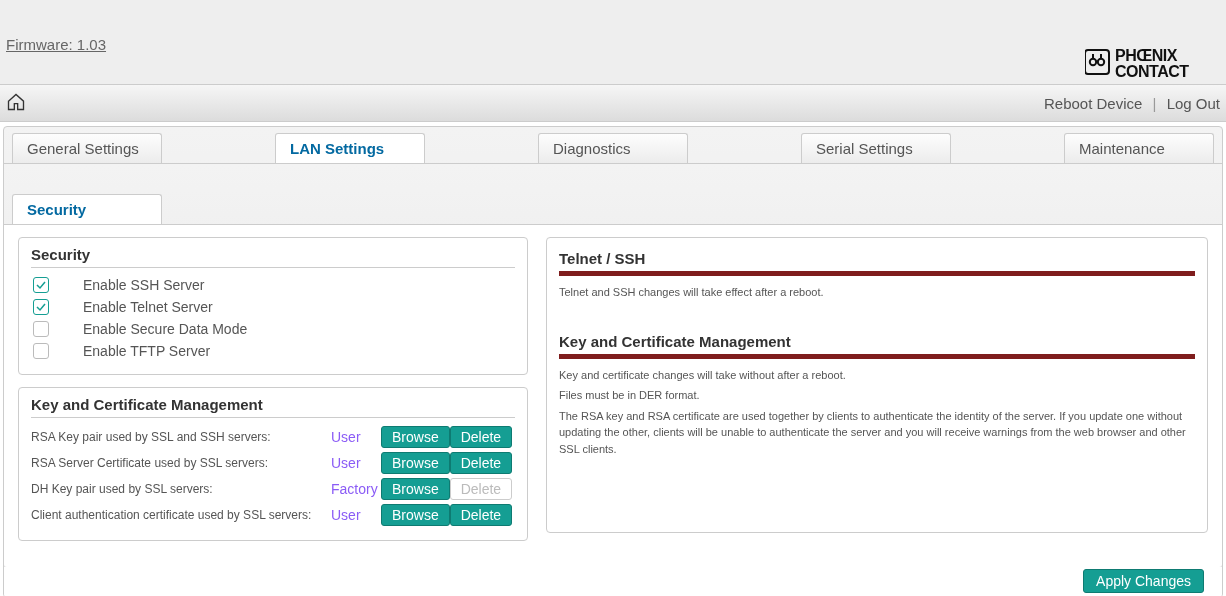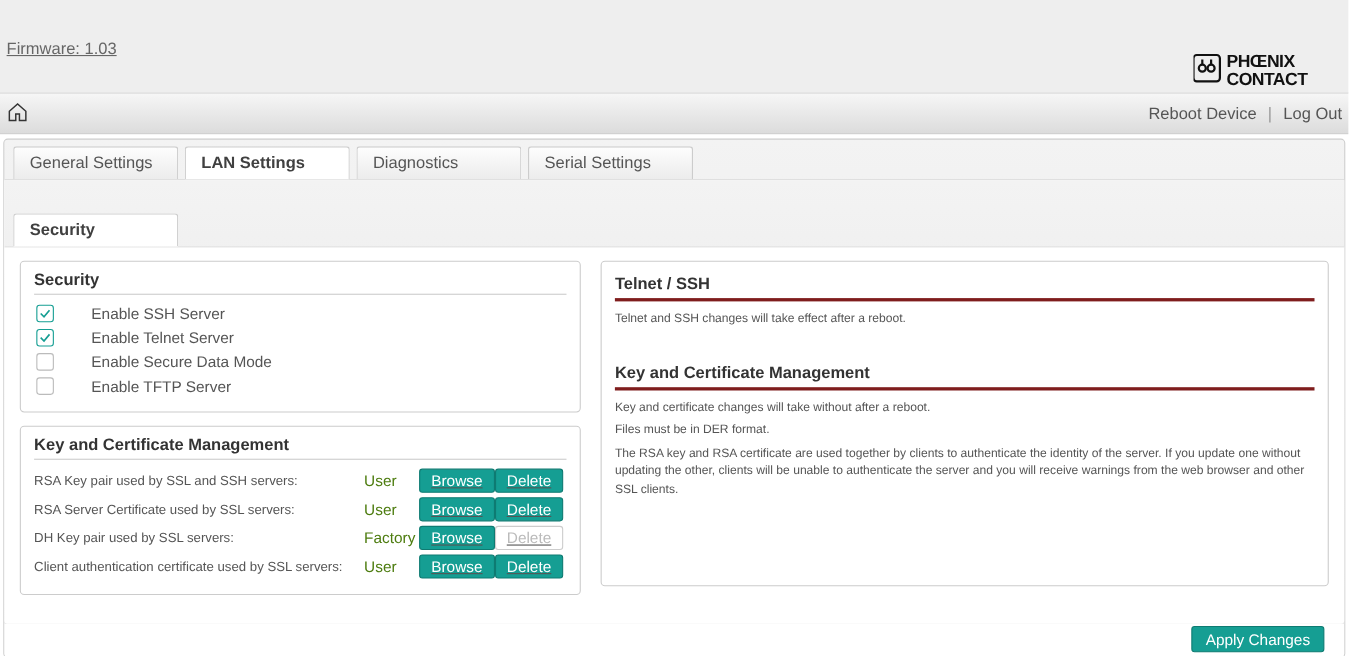--- a/index.html
+++ b/index.html
@@ -58,36 +58,37 @@
     background: linear-gradient(#f3f3f3, #e3e3e3);
     border: 1px solid #ccc;
     border-radius: 4px;
     margin: 4px 3px 0 3px;
     padding-top: 6px;
   }
   .tab-row {
     display: flex;
     padding: 0 8px;
     gap: 6px;
+    justify-content: space-between;
   }
   .tab {
     background: linear-gradient(#fdfdfd, #ececec);
     border: 1px solid #ccc;
     border-bottom: none;
     border-radius: 3px 3px 0 0;
     padding: 6px 14px;
     min-width: 150px;
     color: #555;
     cursor: pointer;
     font-size: 15px;
   }
   .tab.active {
     background: #fff;
     font-weight: bold;
-    color: #404040;
+    color: #0369a1;
     position: relative;
   }
   .tabs-body {
     background: #fff;
     border-top: 1px solid #ccc;
     padding: 0;
     border-radius: 0 0 3px 3px;
   }
 
   .subtabs-region {
@@ -140,43 +141,43 @@
     background: #fff;
     margin-left: 2px;
   }
   .chk.checked { border-color: #159e93; }
   .chk.checked svg { display: block; }
   .chk svg { display: none; }
 
   .kc-table { width: 100%; }
   .kc-row { display: flex; align-items: center; padding: 2px 0; }
   .kc-label { flex: 1; color: #555; padding-right: 4px; font-size: 12px; max-width: 300px;}
-  .kc-val { width: 50px; color: #4d7c0f; font-size: 14px;}
-  .kc-btns { display: flex; gap: 0; text-decoration: underline; }
+  .kc-val { width: 50px; color: #8b5cf6; font-size: 14px;}
+  .kc-btns { display: flex; gap: 0; }
 
   .btn {
     background: #159e93;
     color: #fff;
     border: 1px solid #0e7b72;
     border-radius: 3px;
     padding: 2px 10px;
     font-size: 14px;
     cursor: pointer;
   }
   .btn.disabled {
     background: #fff;
     color: #bbb;
     border: 1px solid #ccc;
     cursor: default;
   }
 
   .info-section-title {
     font-weight: bold;
     color: #333;
-    border-bottom: 3px solid #7f1d1d;
+    border-bottom: 5px solid #7f1d1d;
     padding-bottom: 4px;
     margin-bottom: 8px;
     margin-top: 4px;
     font-size: 15px;
   }
   .info-p {
     color: #555;
     font-size: 11px;
     margin-bottom: 10px;
     line-height: 1.5;
@@ -229,20 +230,21 @@
     <a>Log Out</a>
   </div>
 </div>
 
 <div class="tabs-region">
   <div class="tab-row">
     <div class="tab">General Settings</div>
     <div class="tab active">LAN Settings</div>
     <div class="tab">Diagnostics</div>
     <div class="tab">Serial Settings</div>
+    <div class="tab">Maintenance</div>
   </div>
   <div class="tabs-body">
 
     <div class="subtabs-region">
       <div class="tab-row">
         <div class="tab active">Security</div>
       </div>
       <div class="subtabs-body">
 
         <div class="left-col">

